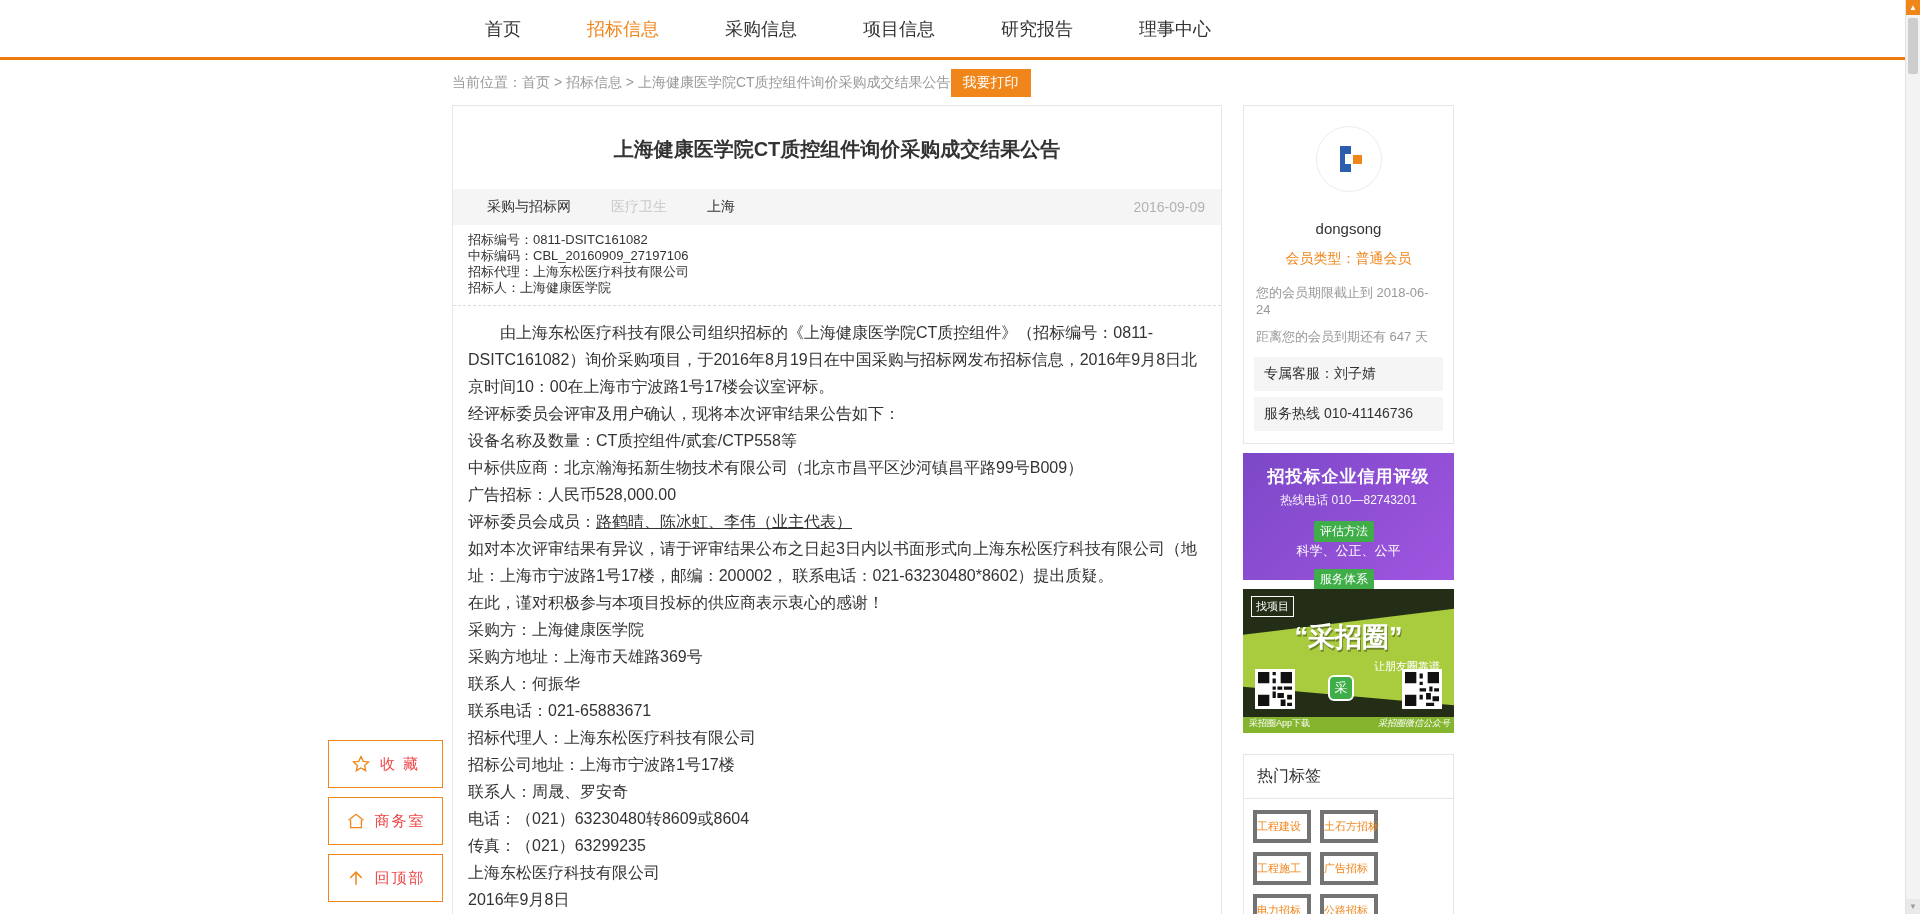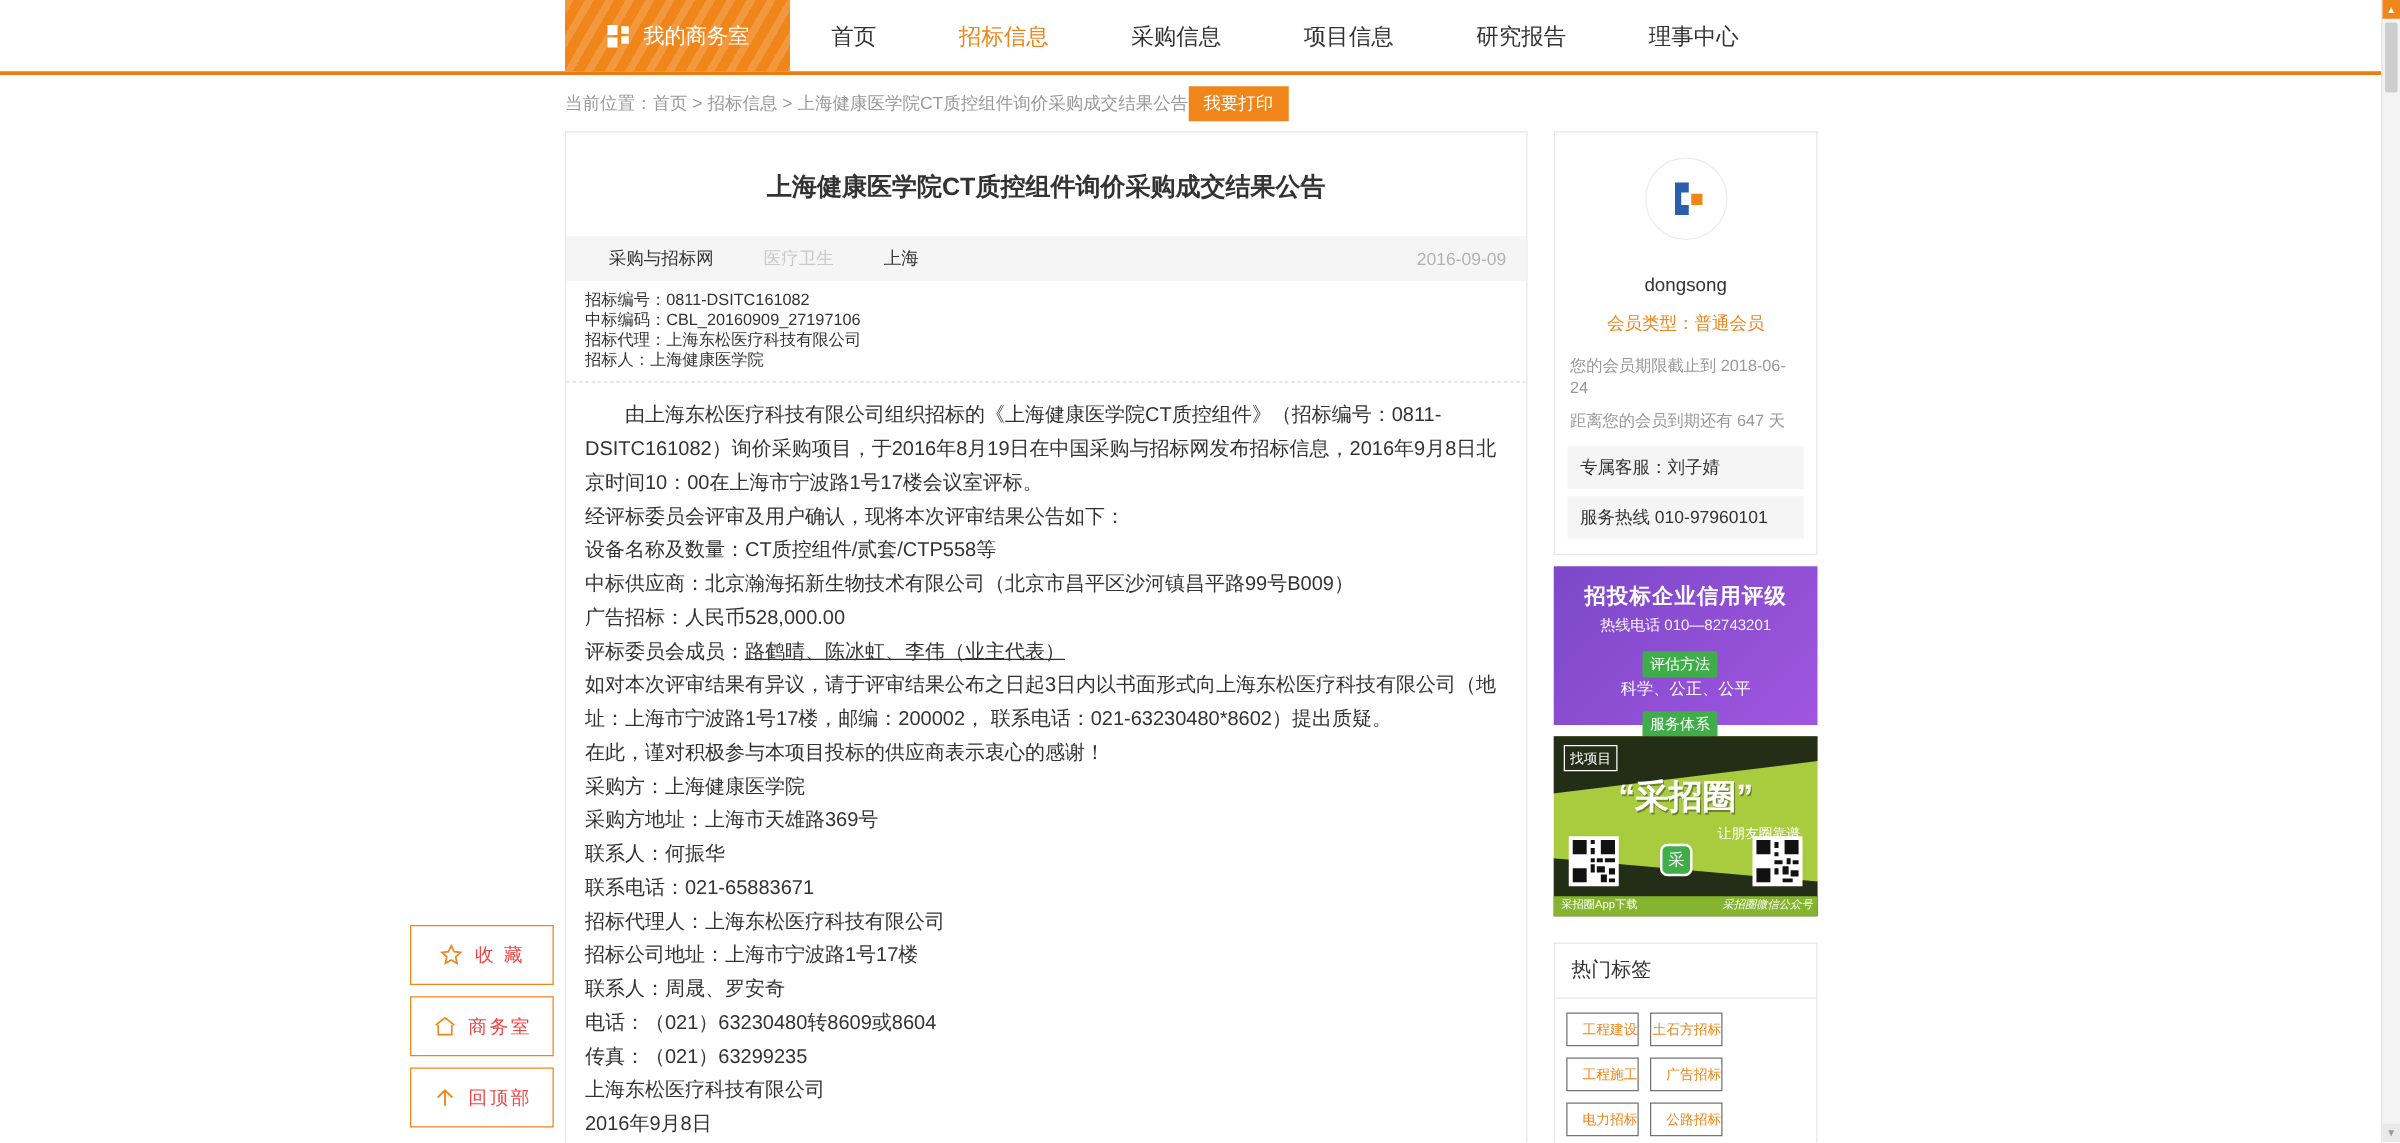--- a/index.html
+++ b/index.html
@@ -76,41 +76,32 @@
   .ad-qr.left{left:12px;} .ad-qr.right{right:12px;}
   .ad-qr svg{width:34px;height:34px;display:block;}
   .ad-appicon{position:absolute;bottom:32px;left:85px;width:26px;height:26px;background:#3fae49;border:2px solid #fff;border-radius:6px;display:flex;align-items:center;justify-content:center;color:#fff;font-size:13px;}
   .ad-qr-label{position:absolute;bottom:3px;font-size:9px;color:#fff;white-space:nowrap;}
   .ad-qr-label.left{left:6px;} .ad-qr-label.right{right:4px;font-style:italic;}
 
   
   .tags-box{margin-top:21px;border:1px solid #e6e6e6;background:#fff;}
   .tags-header{font-size:16px;color:#333;padding:11px 13px;border-bottom:1px solid #e6e6e6;}
   .tags-wrap{display:flex;flex-wrap:wrap;gap:9px;padding:11px 9px;}
-  .tag{border:1px solid #737373;color:#f08519;font-size:11px;width:58px;text-align:right;padding:5px 0;white-space:nowrap;cursor:pointer;}
+  .tag{border:4px solid #737373;color:#f08519;font-size:11px;width:58px;text-align:left;padding:5px 0;white-space:nowrap;cursor:pointer;}
 
   
   .scrollbar{position:absolute;right:0;top:0;width:15px;height:914px;background:#f3f3f3;border-left:1px solid #e2e2e2;}
   .sb-up{height:15px;background:#f08519;color:#fff;font-size:8px;display:flex;align-items:center;justify-content:center;cursor:pointer;}
   .sb-thumb{position:absolute;top:18px;left:2px;width:10px;height:56px;background:#cdcdcd;border-radius:2px;cursor:grab;}
   .sb-down{position:absolute;bottom:0;left:0;width:100%;height:15px;background:#e9e9e9;color:#9a9a9a;font-size:8px;display:flex;align-items:center;justify-content:center;cursor:pointer;}
 </style>
 </head>
 <body>
 
 <div class="topbar">
-  <div class="brand">
-    <svg viewBox="0 0 20 20">
-        <rect x="1" y="1" width="8" height="8" fill="#fff"></rect>
-        <rect x="12" y="2" width="6" height="6" fill="#fff"></rect>
-        <rect x="1" y="11" width="8" height="8" fill="#fff"></rect>
-        <rect x="12" y="10" width="6" height="6" fill="#fff"></rect>
-      </svg>
-    <span>我的商务室</span>
-  </div>
   <div class="nav">
     <span class="nav-item">首页</span>
     <span class="nav-item active">招标信息</span>
     <span class="nav-item">采购信息</span>
     <span class="nav-item">项目信息</span>
     <span class="nav-item">研究报告</span>
     <span class="nav-item">理事中心</span>
   </div>
 </div>
 
@@ -175,21 +166,21 @@
         <svg viewBox="0 0 36 36">
           <path fill="#2b5fae" d="M9 5h11v8h-6v10h6v8H9z"></path>
           <path fill="#f08519" d="M22 14h9v9h-9z"></path>
         </svg>
       </div>
       <div class="username">dongsong</div>
       <div class="member-type">会员类型：普通会员</div>
       <div class="member-note">您的会员期限截止到 2018-06-24</div>
       <div class="member-note">距离您的会员到期还有 647 天</div>
       <div class="svc-row">专属客服：刘子婧</div>
-      <div class="svc-row">服务热线  010-97960101</div>
+      <div class="svc-row">服务热线  010-41146736</div>
     </div>
 
     <div class="credit-banner">
       <div class="credit-title">招投标企业信用评级</div>
       <div class="credit-hotline">热线电话 010—82743201</div>
       <div class="credit-row">
         <span class="credit-pill">评估方法</span>
         <span class="credit-text">科学、公正、公平</span>
       </div>
       <div class="credit-row">

